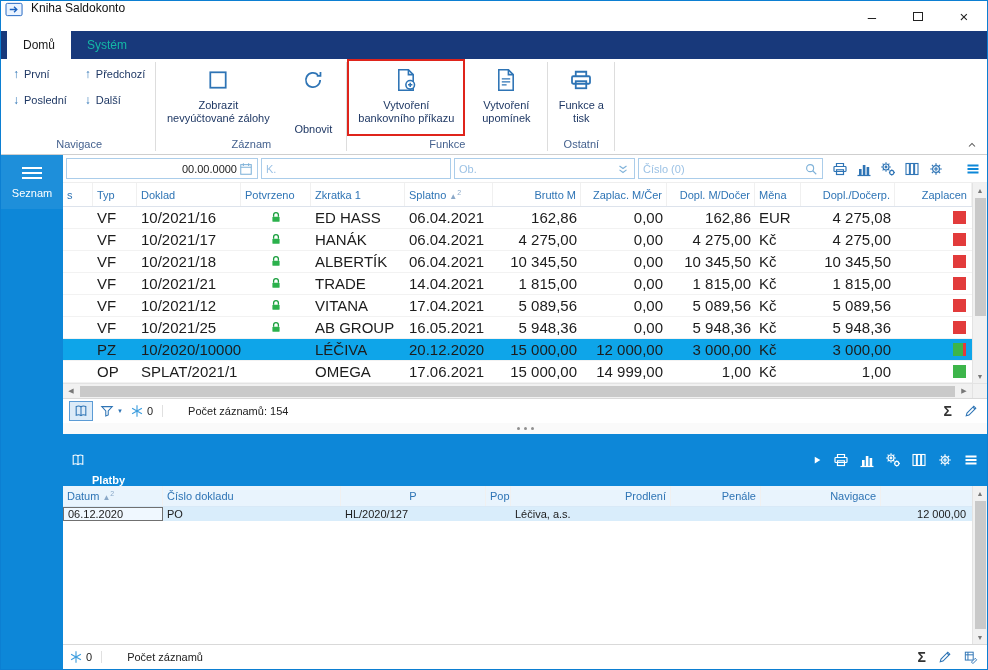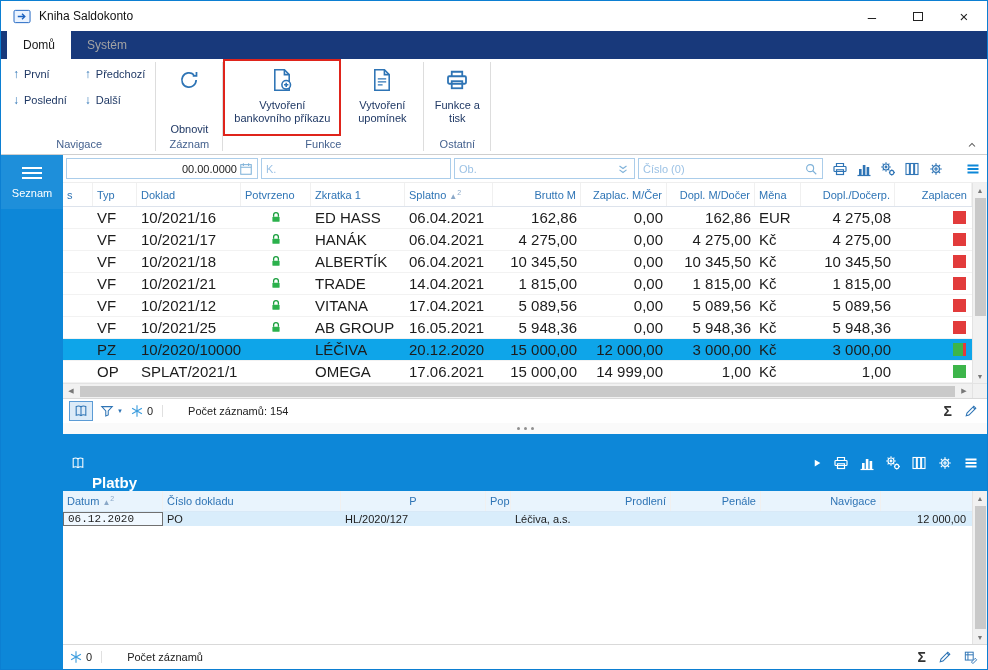--- a/index.html
+++ b/index.html
@@ -1,28 +1,28 @@
 <!DOCTYPE html>
 <html><head>
 <meta charset="utf-8">
 <style>
   *{box-sizing:border-box;margin:0;padding:0;}
   html,body{width:988px;height:670px;overflow:hidden;}
   body{font-family:"Liberation Sans","DejaVu Sans",sans-serif;font-size:12px;background:#fff;}
   .window{width:988px;height:670px;border:1px solid #0c7fd2;display:flex;flex-direction:column;background:#fff;overflow:hidden;}
   
-  .titlebar{flex:0 0 30px;display:flex;align-items:center;padding-left:12px;background:#fff;}
+  .titlebar{flex:0 0 30px;display:flex;padding-left:4px;background:#fff;}
   .appicon{width:19px;height:17px;}
   .title{margin-left:7px;font-size:12px;color:#111;}
   .winbtns{margin-left:auto;display:flex;height:100%;}
   .winbtn{width:46px;display:flex;align-items:center;justify-content:center;font-size:15px;color:#222;}
   .maxbox{width:10px;height:9px;border:1px solid #222;display:block;}
   
   .tabstrip{flex:0 0 28px;background:#18397b;display:flex;align-items:stretch;padding-left:6px;}
-  .tab{padding:0 16px;display:flex;align-items:center;color:#a3a3a3;font-size:12px;}
+  .tab{padding:0 16px;display:flex;align-items:center;color:#14b8a6;font-size:12px;}
   .tab.active{background:#fff;color:#1a1a1a;}
   
   .ribbon{flex:0 0 96px;display:flex;background:#fff;border-bottom:1px solid #cfcfcf;position:relative;padding-left:2px;}
   .rgroup{display:flex;flex-direction:column;}
   .rgc{flex:1;display:flex;align-items:flex-start;}
   .rglabel{height:17px;text-align:center;font-size:11px;color:#44618e;line-height:15px;}
   .rsep{width:1px;background:#ddd;margin:3px 0;}
   .navcols{display:flex;padding:8px 10px 0 10px;gap:18px;}
   .navcol{display:flex;flex-direction:column;gap:12px;}
   .navitem{display:flex;align-items:center;gap:5px;font-size:11px;color:#1f3864;}
@@ -92,26 +92,26 @@
   .cnt{color:#222;}
   .st-count{border-left:1px solid #e0e0e0;padding-left:25px;margin-left:2px;}
   .st-right{margin-left:auto;display:flex;align-items:center;gap:12px;padding-right:3px;}
   .sigma{font-size:14px;font-weight:600;color:#333;}
   .pen{color:#2e74b5;}
   
   .splitter{flex:0 0 11px;display:flex;align-items:center;justify-content:center;gap:4px;background:#fafafa;}
   .splitter i{width:3px;height:3px;border-radius:50%;background:#909090;}
   
   .plheader{flex:0 0 26px;background:#0d87d8;color:#fff;display:flex;align-items:center;padding:0 8px;gap:7px;}
-  .pltitle{font-weight:bold;font-size:15px;margin-top:40px;}
+  .pltitle{font-weight:bold;font-size:11px;margin-top:40px;}
   .plicons{margin-left:auto;display:flex;align-items:center;gap:10px;color:#fff;}
   .platbyzone{flex:1;display:flex;min-height:0;}
   .pz-left{flex:1;display:flex;flex-direction:column;min-width:0;}
   .prow{display:grid;grid-template-columns:var(--pcols);flex:0 0 22px;background:#d9edfb;font-size:11px;align-items:center;color:#1c1c1c;}
-  .prow .fc{border:1px solid #707070;background:#f0f8ff;height:100%;display:flex;align-items:center;font-family:Liberation Mono, monospace;}
+  .prow .fc{border:1px solid #707070;background:#f0f8ff;height:100%;display:flex;align-items:center;}
   .pz-empty{flex:1;background:#fff;}
 </style>
 </head>
 <body>
 
 <svg width="0" height="0" style="position:absolute">
 <defs>
   <symbol id="i-print" viewBox="0 0 16 16">
     <path d="M4.5 5.5V2.5h7v3" fill="none" stroke="currentColor" stroke-width="1.2"></path>
     <rect x="2" y="5.5" width="12" height="5" rx="0.8" fill="none" stroke="currentColor" stroke-width="1.2"></rect>
@@ -251,20 +251,29 @@
             <span>Další</span>
           </div>
         </div>
       </div>
       <div class="rglabel">Navigace</div>
     </div>
     <div class="rsep"></div>
 
     <div class="rgroup">
       <div class="rgc">
+        <div class="rbtn w-adv">
+          <span class="ric">
+              <svg class="ic" style="width:22px;height:22px">
+                <use href="#i-square"></use>
+              </svg>
+            </span>
+          <span>Zobrazit</span>
+          <span>nevyúčtované zálohy</span>
+        </div>
         <div class="rbtn w-obn">
           <span class="ric">
               <svg class="ic" style="width:22px;height:22px">
                 <use href="#i-refresh"></use>
               </svg>
             </span>
           <span>Obnovit</span>
         </div>
       </div>
       <div class="rglabel">Záznam</div>

